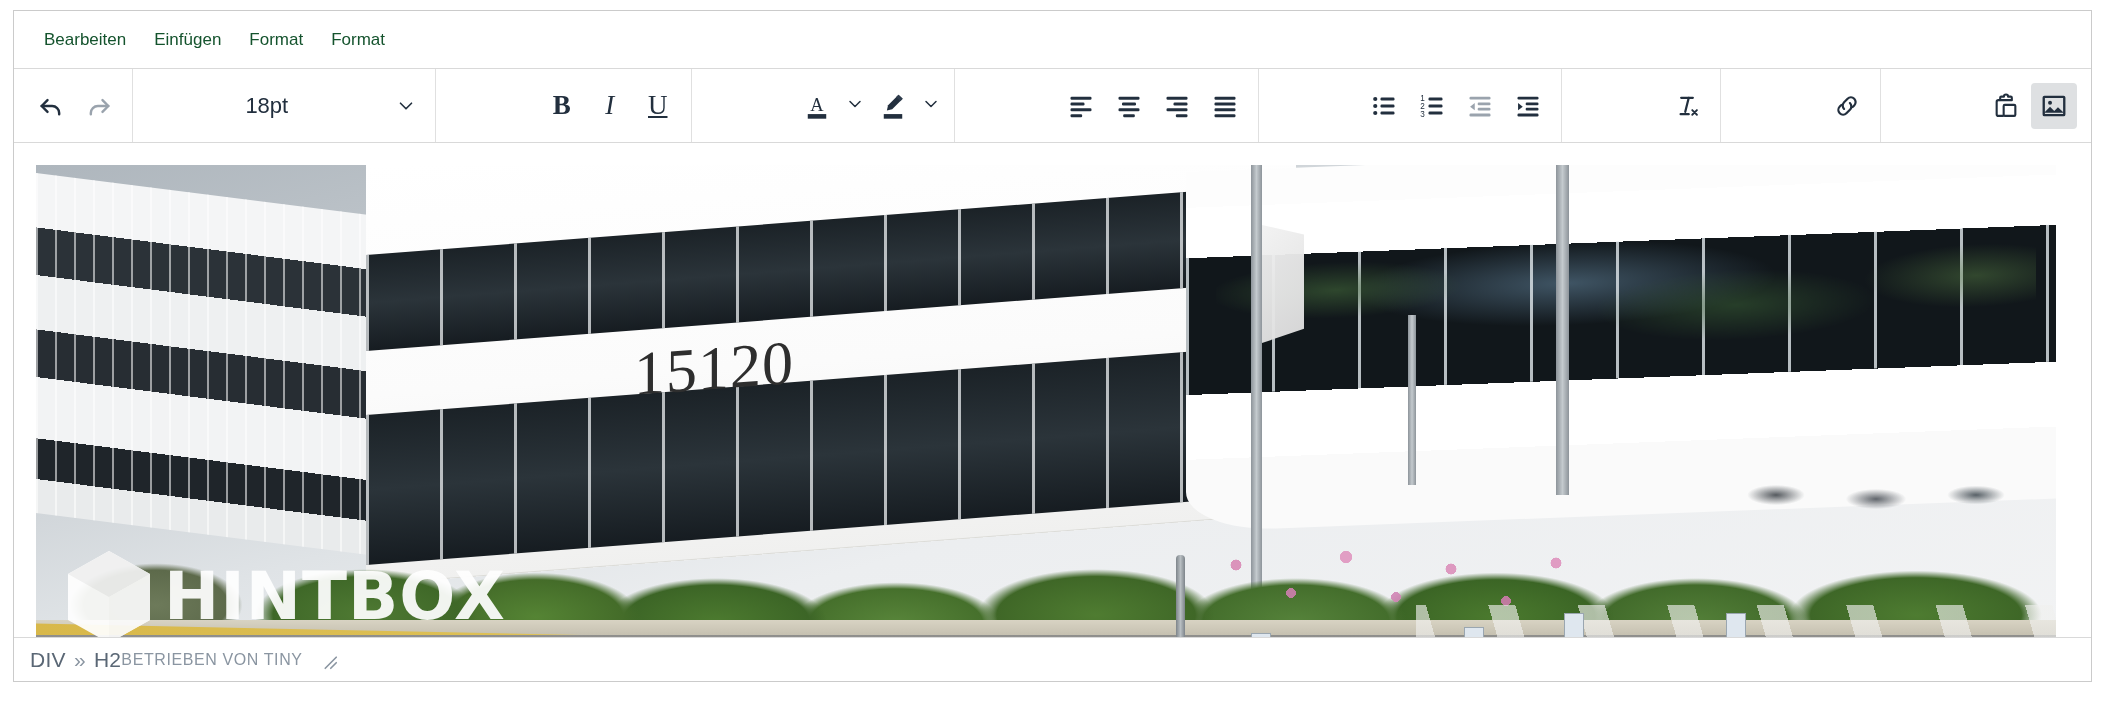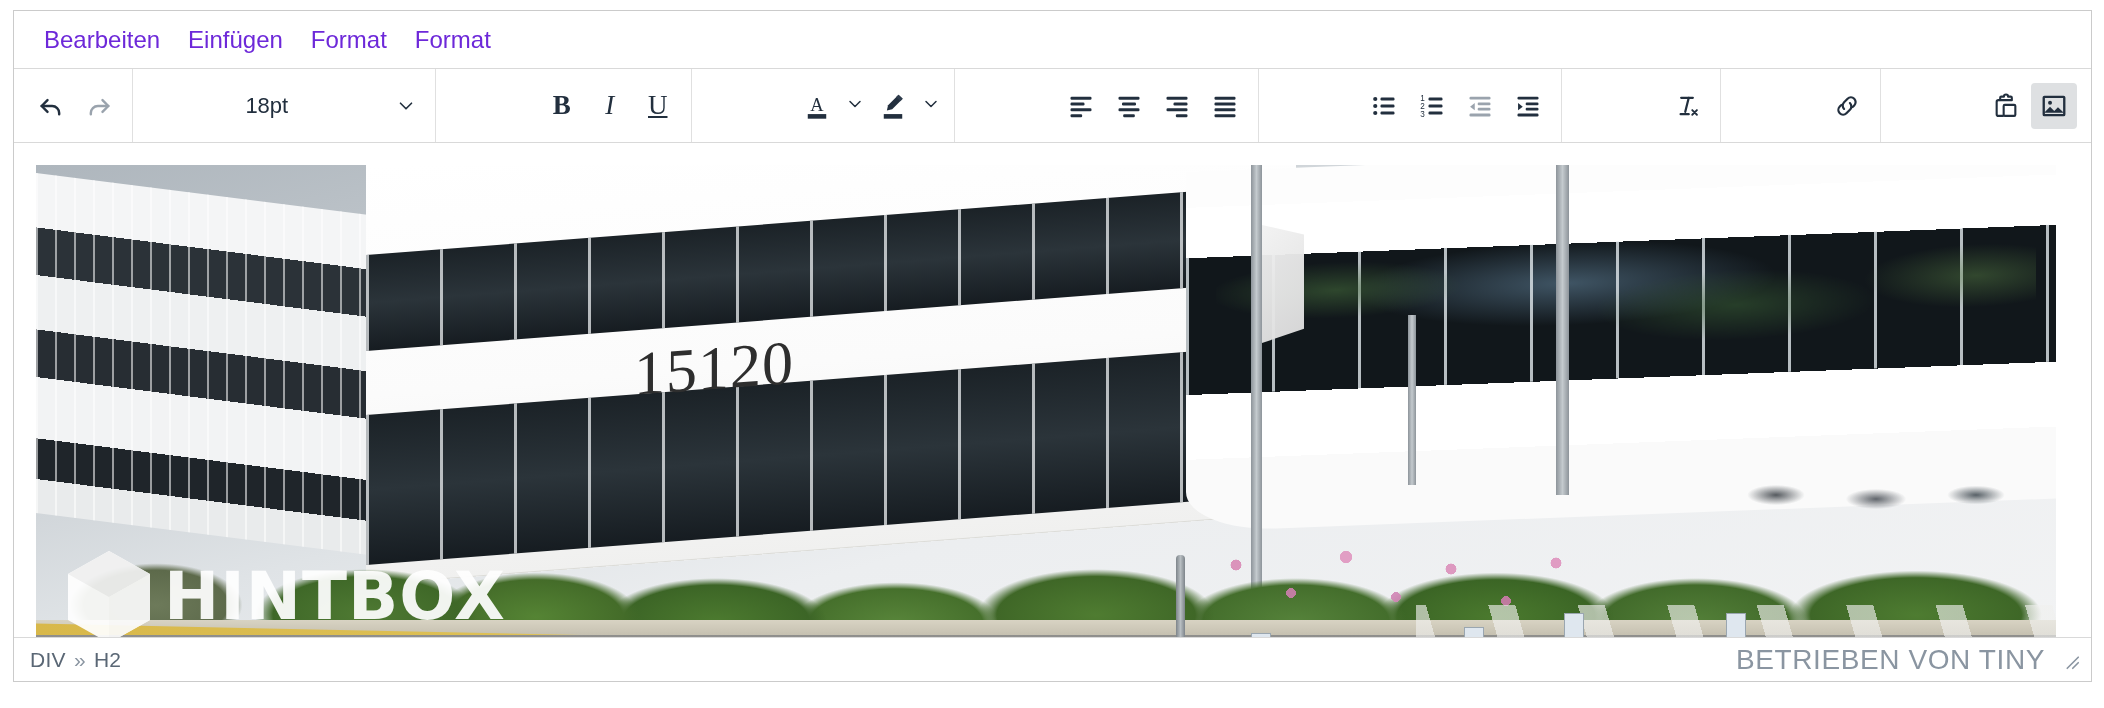--- a/index.html
+++ b/index.html
@@ -25,22 +25,22 @@
   .menubar {
     height: 58px;
     flex: 0 0 58px;
     display: flex;
     align-items: center;
     padding-left: 16px;
     border-bottom: 1px solid #d9d9d9;
     background: #fff;
   }
   .menu-item {
-    font-size: 24px;
-    color: #6d28d9;
+    font-size: 17px;
+    color: #14532d;
     padding: 6px 14px;
     border-radius: 3px;
     cursor: pointer;
     white-space: nowrap;
     line-height: 1;
   }
 
   
   .toolbar {
     height: 74px;
@@ -292,35 +292,35 @@
     color: #ffffff;
     line-height: 1;
   }
 
   
   .statusbar {
     flex: 0 0 44px;
     height: 44px;
     border-top: 1px solid #d9d9d9;
     display: flex; align-items: center;
-    justify-content: space-between;
+    justify-content: flex-start;
     padding: 0 10px 0 16px;
     background: #fff;
   }
   .path {
     font-size: 21px;
     color: #5a6775;
     letter-spacing: .3px;
     display: flex; align-items: center; gap: 8px;
   }
   .path .sep { color: #8a95a1; }
   .path .node { cursor: pointer; }
   .sb-right { display: flex; align-items: center; gap: 14px; }
   .branding {
-    font-size: 28px;
+    font-size: 16px;
     color: #8a95a1;
     letter-spacing: .6px;
     cursor: pointer;
   }
   .resize-handle { width: 22px; height: 22px; cursor: nwse-resize; color: #8a95a1; }
 </style>
 </head>
 <body>
 
 <div id="editor">

